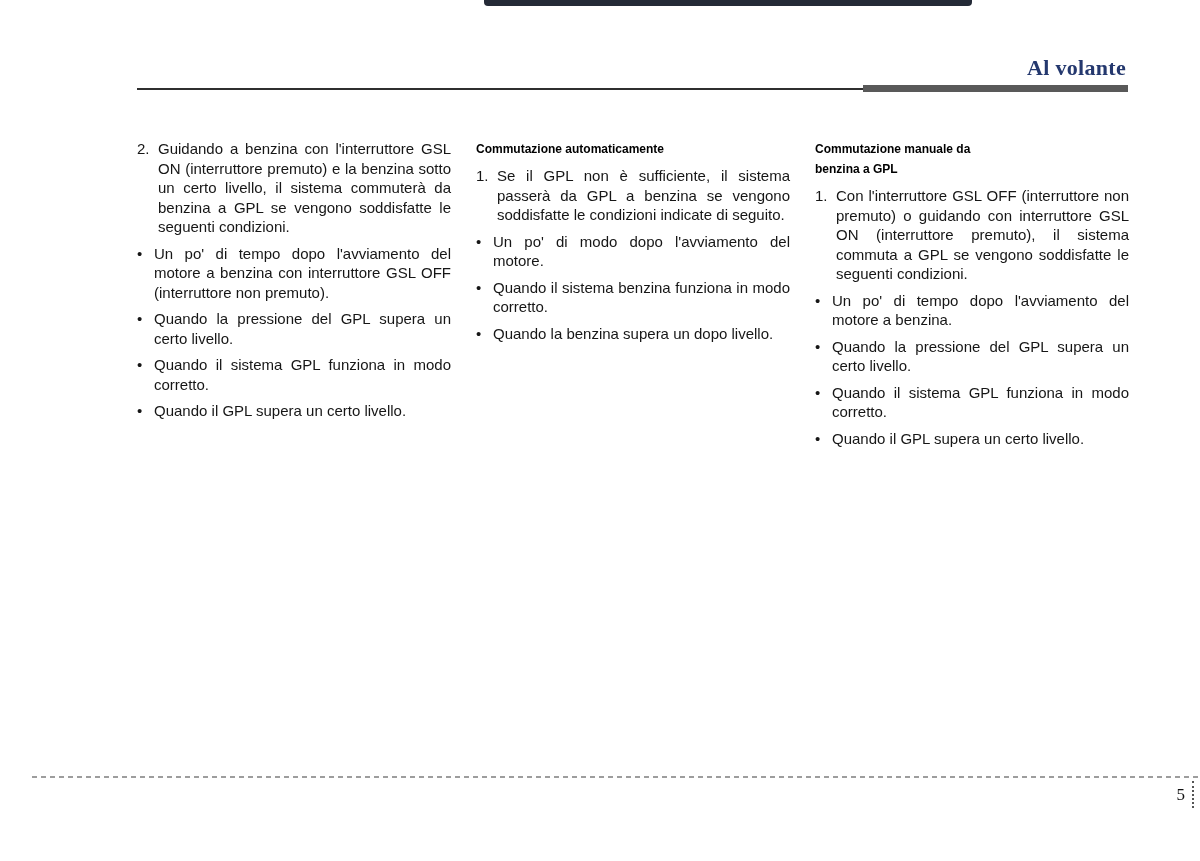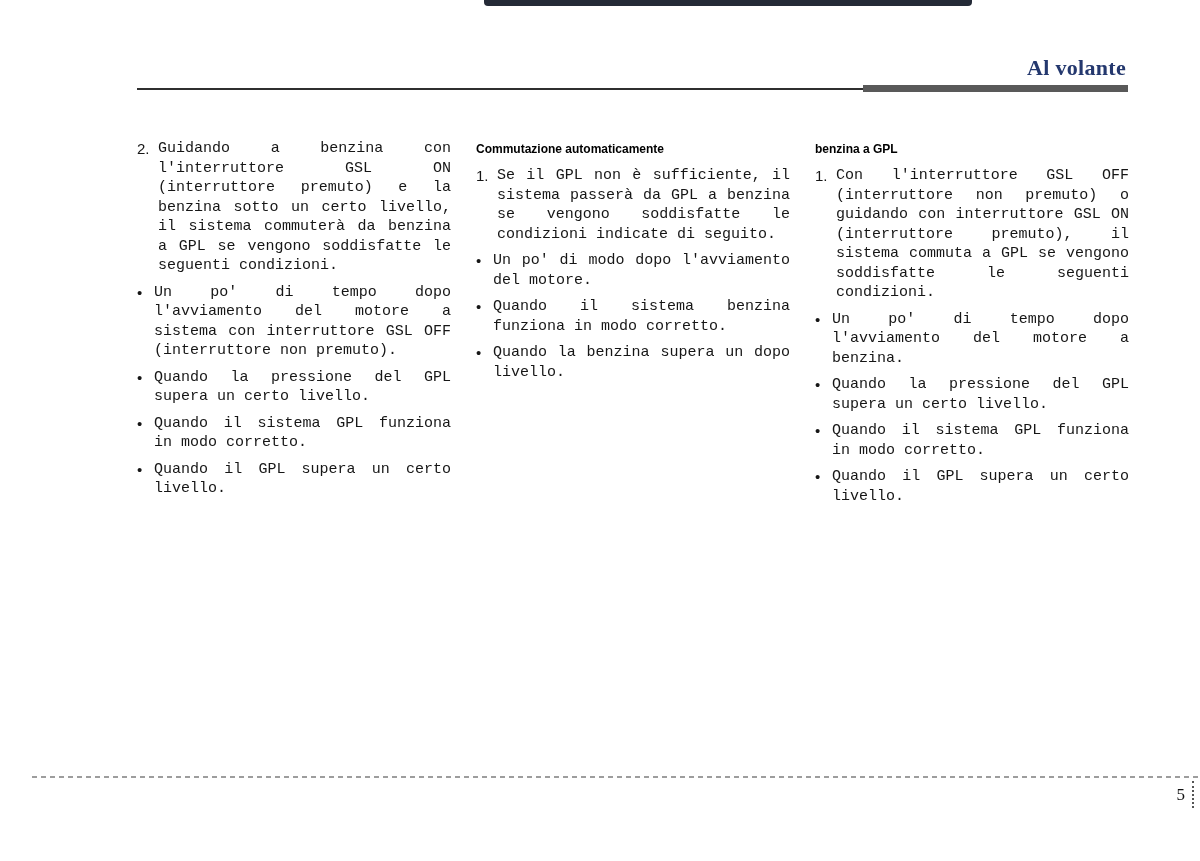--- a/index.html
+++ b/index.html
@@ -63,21 +63,21 @@
     margin-bottom: 7px;
   }
   .block {
     display: flex;
     margin-bottom: 7px;
     font-size: 15px;
     line-height: 19.5px;
   }
   .block .marker-num { flex: 0 0 21px; }
   .block .marker-bullet { flex: 0 0 17px; font-size: 15px; }
-  .block .text { flex: 1 1 auto; text-align: justify; font-family: Liberation Mono, monospace; }
+  .block .text { flex: 1 1 auto; text-align: justify; }
   .footer-dash {
     position: absolute;
     left: 0; top: 776px;
     width: 1200px; height: 2px;
     background: repeating-linear-gradient(90deg, #9d9d9d 0 5px, transparent 5px 9px);
   }
   .page-number {
     position: absolute;
     top: 781px; right: 14px;
     display: flex;
@@ -108,21 +108,21 @@
 
   <div class="columns">
 
     <div class="col">
       <div class="block">
         <span class="marker-num">2.</span>
         <span class="text">Guidando a benzina con l'interruttore GSL ON (interruttore premuto) e la benzina sotto un certo livello, il sistema commuterà da benzina a GPL se vengono soddisfatte le seguenti condizioni.</span>
       </div>
       <div class="block">
         <span class="marker-bullet">•</span>
-        <span class="text">Un po' di tempo dopo l'avviamento del motore a sistema con interruttore GSL OFF (interruttore non premuto).</span>
+        <span class="text">Un po' di tempo dopo l'avviamento del motore a benzina con interruttore GSL OFF (interruttore non premuto).</span>
       </div>
       <div class="block">
         <span class="marker-bullet">•</span>
         <span class="text">Quando la pressione del GPL supera un certo livello.</span>
       </div>
       <div class="block">
         <span class="marker-bullet">•</span>
         <span class="text">Quando il sistema GPL funziona in modo corretto.</span>
       </div>
       <div class="block">
@@ -148,20 +148,21 @@
         <span class="text">Quando il sistema benzina funziona in modo corretto.</span>
       </div>
       <div class="block">
         <span class="marker-bullet">•</span>
         <span class="text">Quando la benzina supera un dopo livello.</span>
       </div>
     </div>
 
     <div class="col">
       <div class="col-heading">
+        <div>Commutazione manuale da</div>
         <div>benzina a GPL</div>
       </div>
       <div class="block">
         <span class="marker-num">1.</span>
         <span class="text">Con l'interruttore GSL OFF (interruttore non premuto) o guidando con interruttore GSL ON (interruttore premuto), il sistema commuta a GPL se vengono soddisfatte le seguenti condizioni.</span>
       </div>
       <div class="block">
         <span class="marker-bullet">•</span>
         <span class="text">Un po' di tempo dopo l'avviamento del motore a benzina.</span>
       </div>

